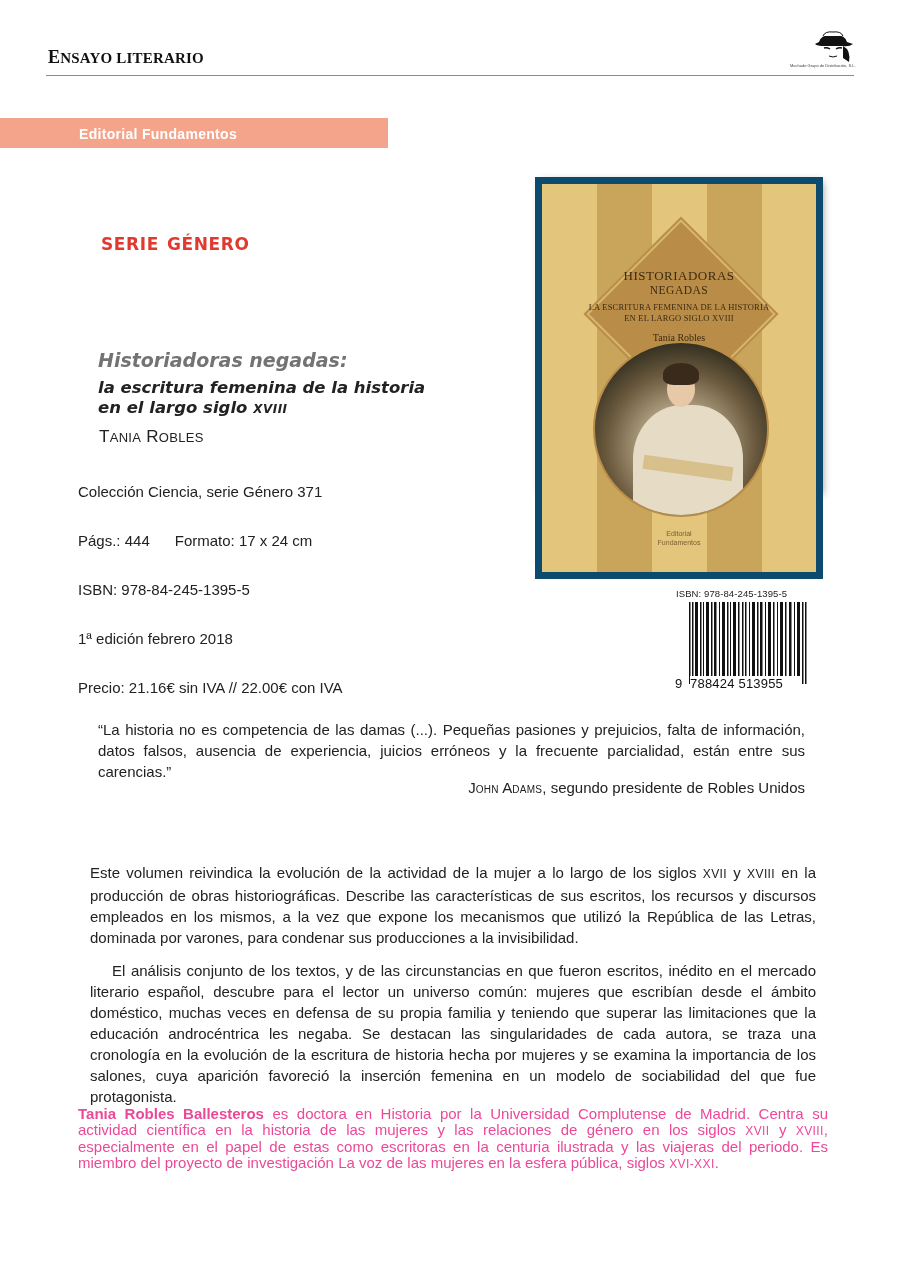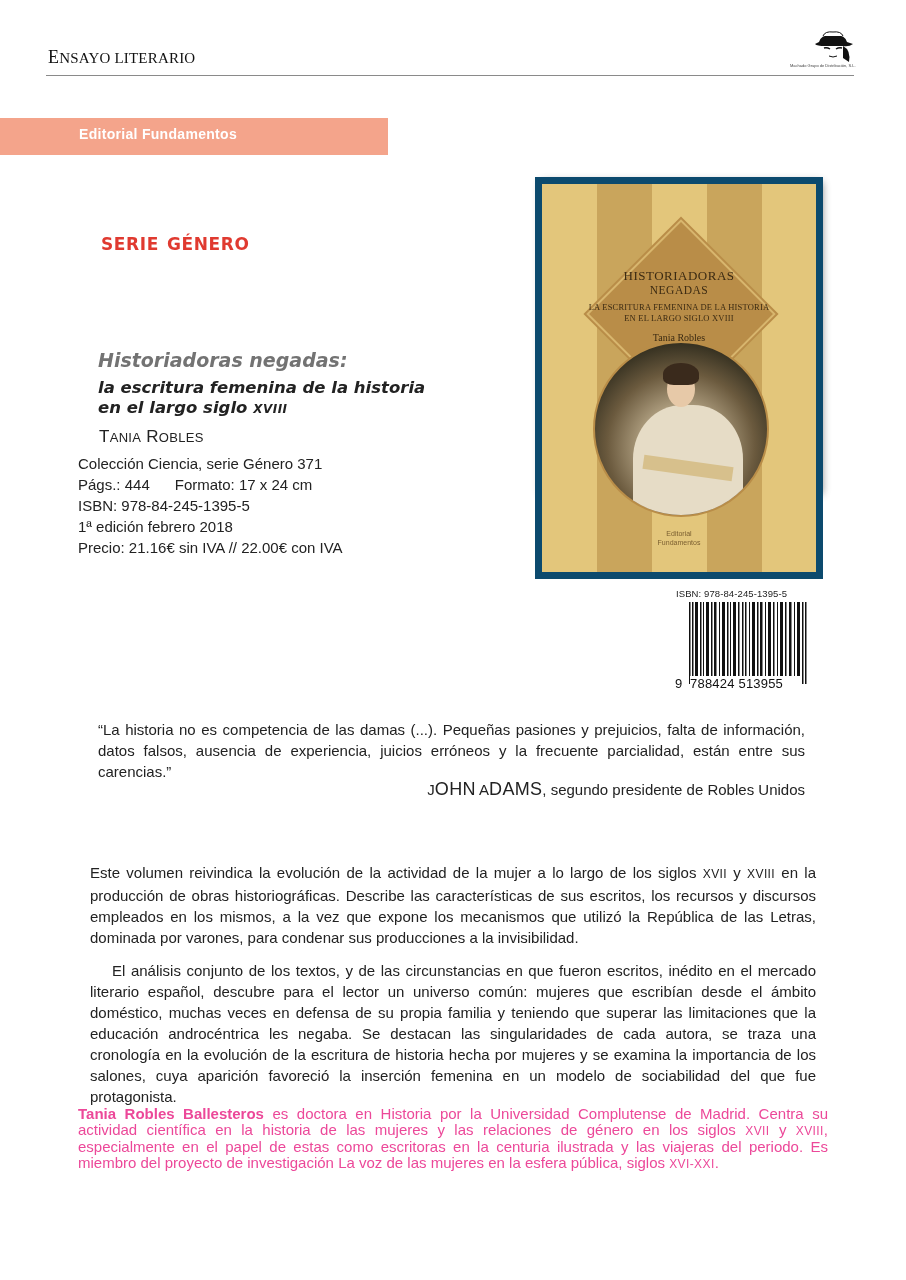--- a/index.html
+++ b/index.html
@@ -1,42 +1,42 @@
 <!DOCTYPE html>
 <html><head>
 <meta charset="utf-8">
 <style>
   html, body { margin: 0; padding: 0; background: #ffffff; }
   body { width: 906px; height: 1280px; position: relative; overflow: hidden;
          font-family: "Liberation Sans", sans-serif; color: #1a1a1a; }
 
   .header-title { position: absolute; left: 48px; top: 47px; font-family: "Liberation Serif", serif;
-                  font-weight: normal; font-size: 15px; letter-spacing: 0.2px; color: #111; }
+                  font-weight: bold; font-size: 15px; letter-spacing: 0.2px; color: #111; }
   .header-title .big { font-size: 18px; }
   .header-rule { position: absolute; left: 46px; top: 75px; width: 808px; height: 1px; background: #8a8a8a; }
   .logo { position: absolute; left: 805px; top: 28px; width: 60px; height: 44px; }
   .logo-caption { position: absolute; left: 790px; top: 63px; font-size: 4px; color: #444; white-space: nowrap; }
 
-  .publisher-band { position: absolute; left: 0; top: 118px; width: 388px; height: 37px; background: #f4a48b; }
+  .publisher-band { position: absolute; left: 0; top: 118px; width: 388px; height: 30px; background: #f4a48b; }
   .publisher-band span { position: absolute; left: 79px; top: 8px; color: #ffffff; font-weight: bold; font-size: 14px; letter-spacing: 0.3px; }
 
   .serie { position: absolute; left: 101px; top: 234px; font-family: "DejaVu Sans", sans-serif; font-weight: bold;
            font-size: 17px; color: #e03a30; letter-spacing: 0.6px; }
   .serie .gap { display: inline-block; width: 8px; }
 
   .book-title { position: absolute; left: 98px; top: 349px; font-family: "DejaVu Sans", sans-serif; font-style: italic;
                 font-weight: bold; font-size: 19px; color: #737373; }
   .book-subtitle { position: absolute; left: 98px; top: 378px; font-family: "DejaVu Sans", sans-serif; font-style: italic;
                    font-weight: bold; font-size: 16.5px; line-height: 20px; color: #222; width: 380px; }
   .book-subtitle .sc { font-size: 12px; letter-spacing: 0.5px; }
   .author { position: absolute; left: 99px; top: 427px; font-size: 17px; color: #222; letter-spacing: 0.3px; }
   .author .sc { font-size: 13px; }
 
   .meta { position: absolute; left: 78px; top: 453px; font-size: 15px; line-height: 21px; color: #222; }
-  .meta div { white-space: pre; }
+  .meta div { white-space: pre; margin-top: 28px; }
 
   
   .cover-shadow { position: absolute; left: 541px; top: 182px; width: 281px; height: 312px; background: #555;
                   filter: blur(4px); opacity: 0.8; }
   .cover { position: absolute; left: 535px; top: 177px; width: 274px; height: 388px; border: 7px solid #0c4a6e;
            overflow: hidden; background: #e3c67b; }
   .stripe { position: absolute; top: 0; height: 100%; width: 55px; }
   .stripe.light { background: #e3c67b; }
   .stripe.dark { background: #c9a55c; }
   .diamond { position: absolute; left: 45px; top: 36px; width: 184px; height: 184px; }
@@ -58,21 +58,21 @@
 
   
   .isbn-label { position: absolute; left: 676px; top: 588px; font-size: 9.5px; color: #222; letter-spacing: 0.1px; }
   .barcode { position: absolute; left: 689px; top: 602px; width: 118px; height: 82px; }
   .barcode-digits { position: absolute; left: 675px; top: 676px; font-size: 13px; color: #111; white-space: pre; letter-spacing: 0.2px; background: transparent; }
 
   
   .quote { position: absolute; left: 98px; top: 719px; width: 707px; font-size: 15px; line-height: 21px; color: #222;
            text-align: justify; }
   .quote-attrib { position: absolute; left: 300px; top: 779px; width: 505px; text-align: right; font-size: 15px; color: #222; }
-  .quote-attrib .sc { font-size: 18px; letter-spacing: 0.3px; }
+  .quote-attrib .sc { font-size: 10px; letter-spacing: 0.3px; }
 
   
   .body-text { position: absolute; left: 78px; top: 850px; width: 750px; font-size: 15px; line-height: 21px; color: #222;
                text-align: justify; }
   .body-text p { margin: 12px; }
   .body-text p.indent { text-indent: 22px; }
   .sc-small { font-size: 12px; letter-spacing: 0.4px; }
   .bio { position: absolute; left: 78px; top: 1106px; width: 750px; font-size: 15px; line-height: 16px; color: #ec4899; text-align: justify; }
   .bio b { font-weight: bold; }
 </style>

